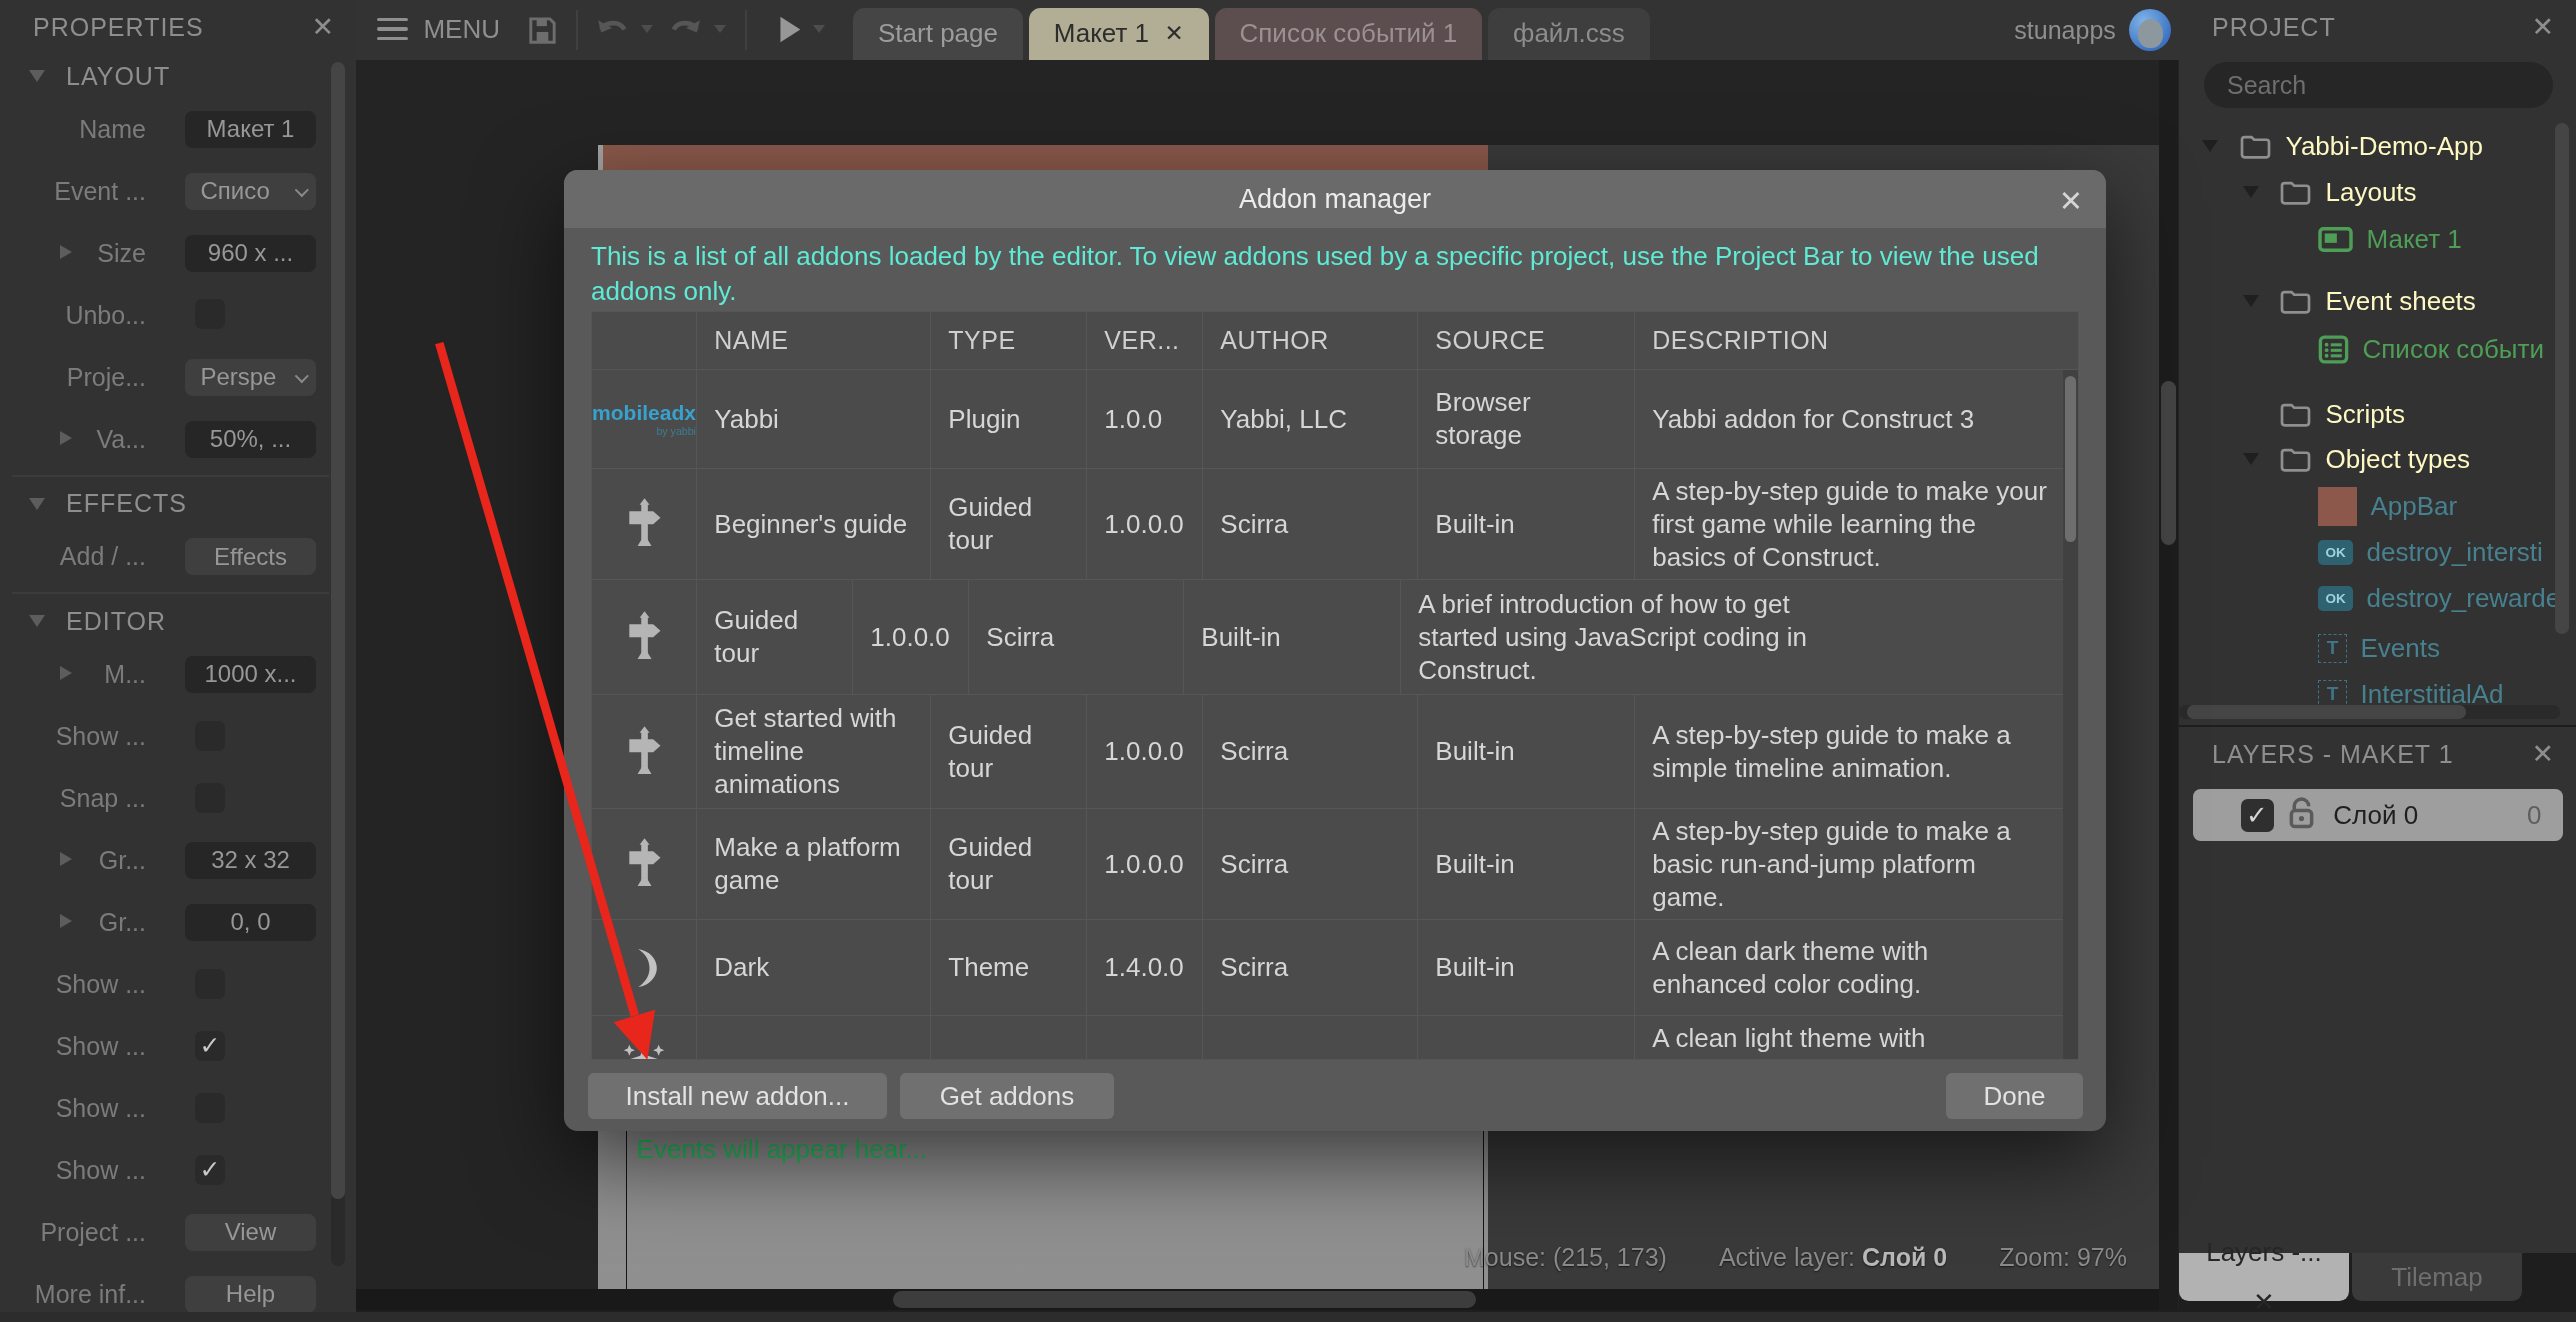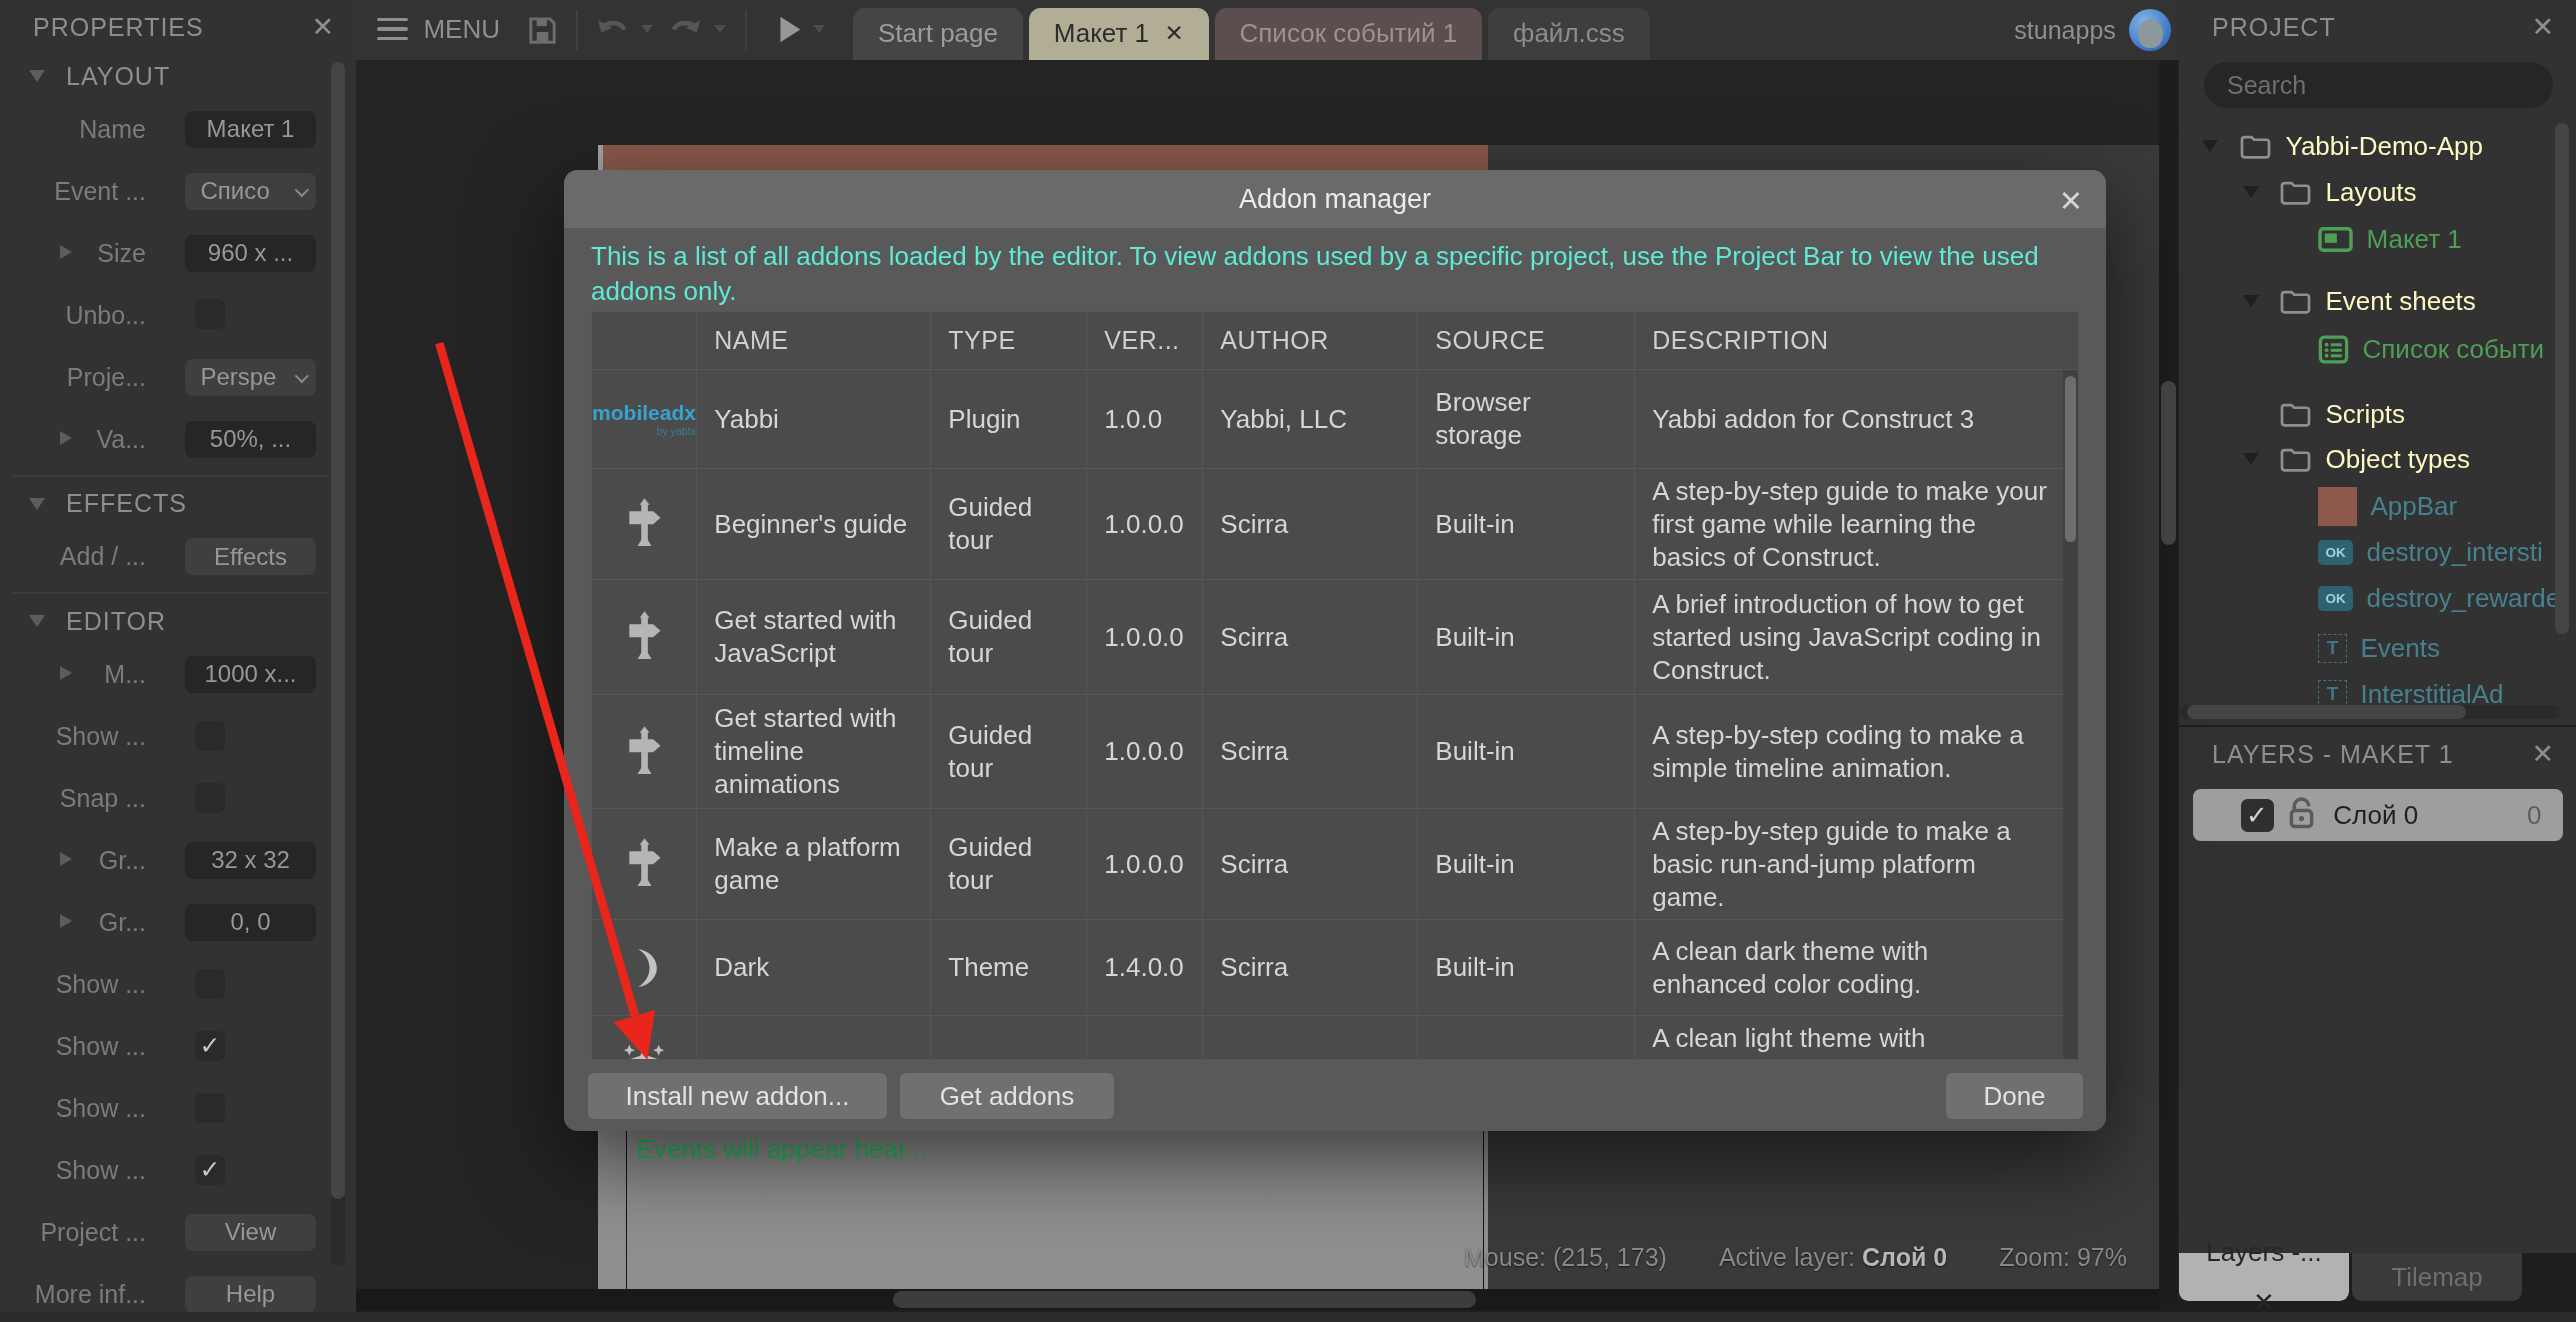--- a/index.html
+++ b/index.html
@@ -526,23 +526,20 @@
         </div>
         <div class="t-row" style="height: 115px;">
           <div class="t-cell" style="width: 105px; flex: 0 0 auto; justify-content: center; align-items: center;">
             <svg width="44" height="52" viewBox="0 0 24 28">
               <rect x="10.5" y="3" width="3.6" height="20" fill="#b5b5b5"></rect>
               <path d="M12.3 0 L15 3.5 H9.6 Z" fill="#b5b5b5"></path>
               <path d="M4 7 h13 l4 3.6 l-4 3.6 H4 Z" fill="#b5b5b5"></path>
               <path d="M8.5 26 h7.6 l-2.4-4 h-2.8 Z" fill="#b5b5b5"></path>
             </svg>
           </div>
-          <div class="t-cell" style="width: 234px; flex: 0 0 auto;">
-            <span>Get started with JavaScript</span>
-          </div>
           <div class="t-cell" style="width: 156px; flex: 0 0 auto;">
             <span>Guided tour</span>
           </div>
           <div class="t-cell" style="width: 116px; flex: 0 0 auto;">
             <span>1.0.0.0</span>
           </div>
           <div class="t-cell" style="width: 215px; flex: 0 0 auto;">
             <span>Scirra</span>
           </div>
           <div class="t-cell" style="width: 217px; flex: 0 0 auto;">
@@ -570,21 +567,21 @@
           <div class="t-cell" style="width: 116px; flex: 0 0 auto;">
             <span>1.0.0.0</span>
           </div>
           <div class="t-cell" style="width: 215px; flex: 0 0 auto;">
             <span>Scirra</span>
           </div>
           <div class="t-cell" style="width: 217px; flex: 0 0 auto;">
             <span>Built-in</span>
           </div>
           <div class="t-cell" style="width: 431px; flex: 0 0 auto;">
-            <span>A step-by-step coding to make a simple timeline animation.</span>
+            <span>A step-by-step guide to make a simple timeline animation.</span>
           </div>
         </div>
         <div class="t-row" style="height: 111px;">
           <div class="t-cell" style="width: 105px; flex: 0 0 auto; justify-content: center; align-items: center;">
             <svg width="44" height="52" viewBox="0 0 24 28">
               <rect x="10.5" y="3" width="3.6" height="20" fill="#b5b5b5"></rect>
               <path d="M12.3 0 L15 3.5 H9.6 Z" fill="#b5b5b5"></path>
               <path d="M4 7 h13 l4 3.6 l-4 3.6 H4 Z" fill="#b5b5b5"></path>
               <path d="M8.5 26 h7.6 l-2.4-4 h-2.8 Z" fill="#b5b5b5"></path>
             </svg>

